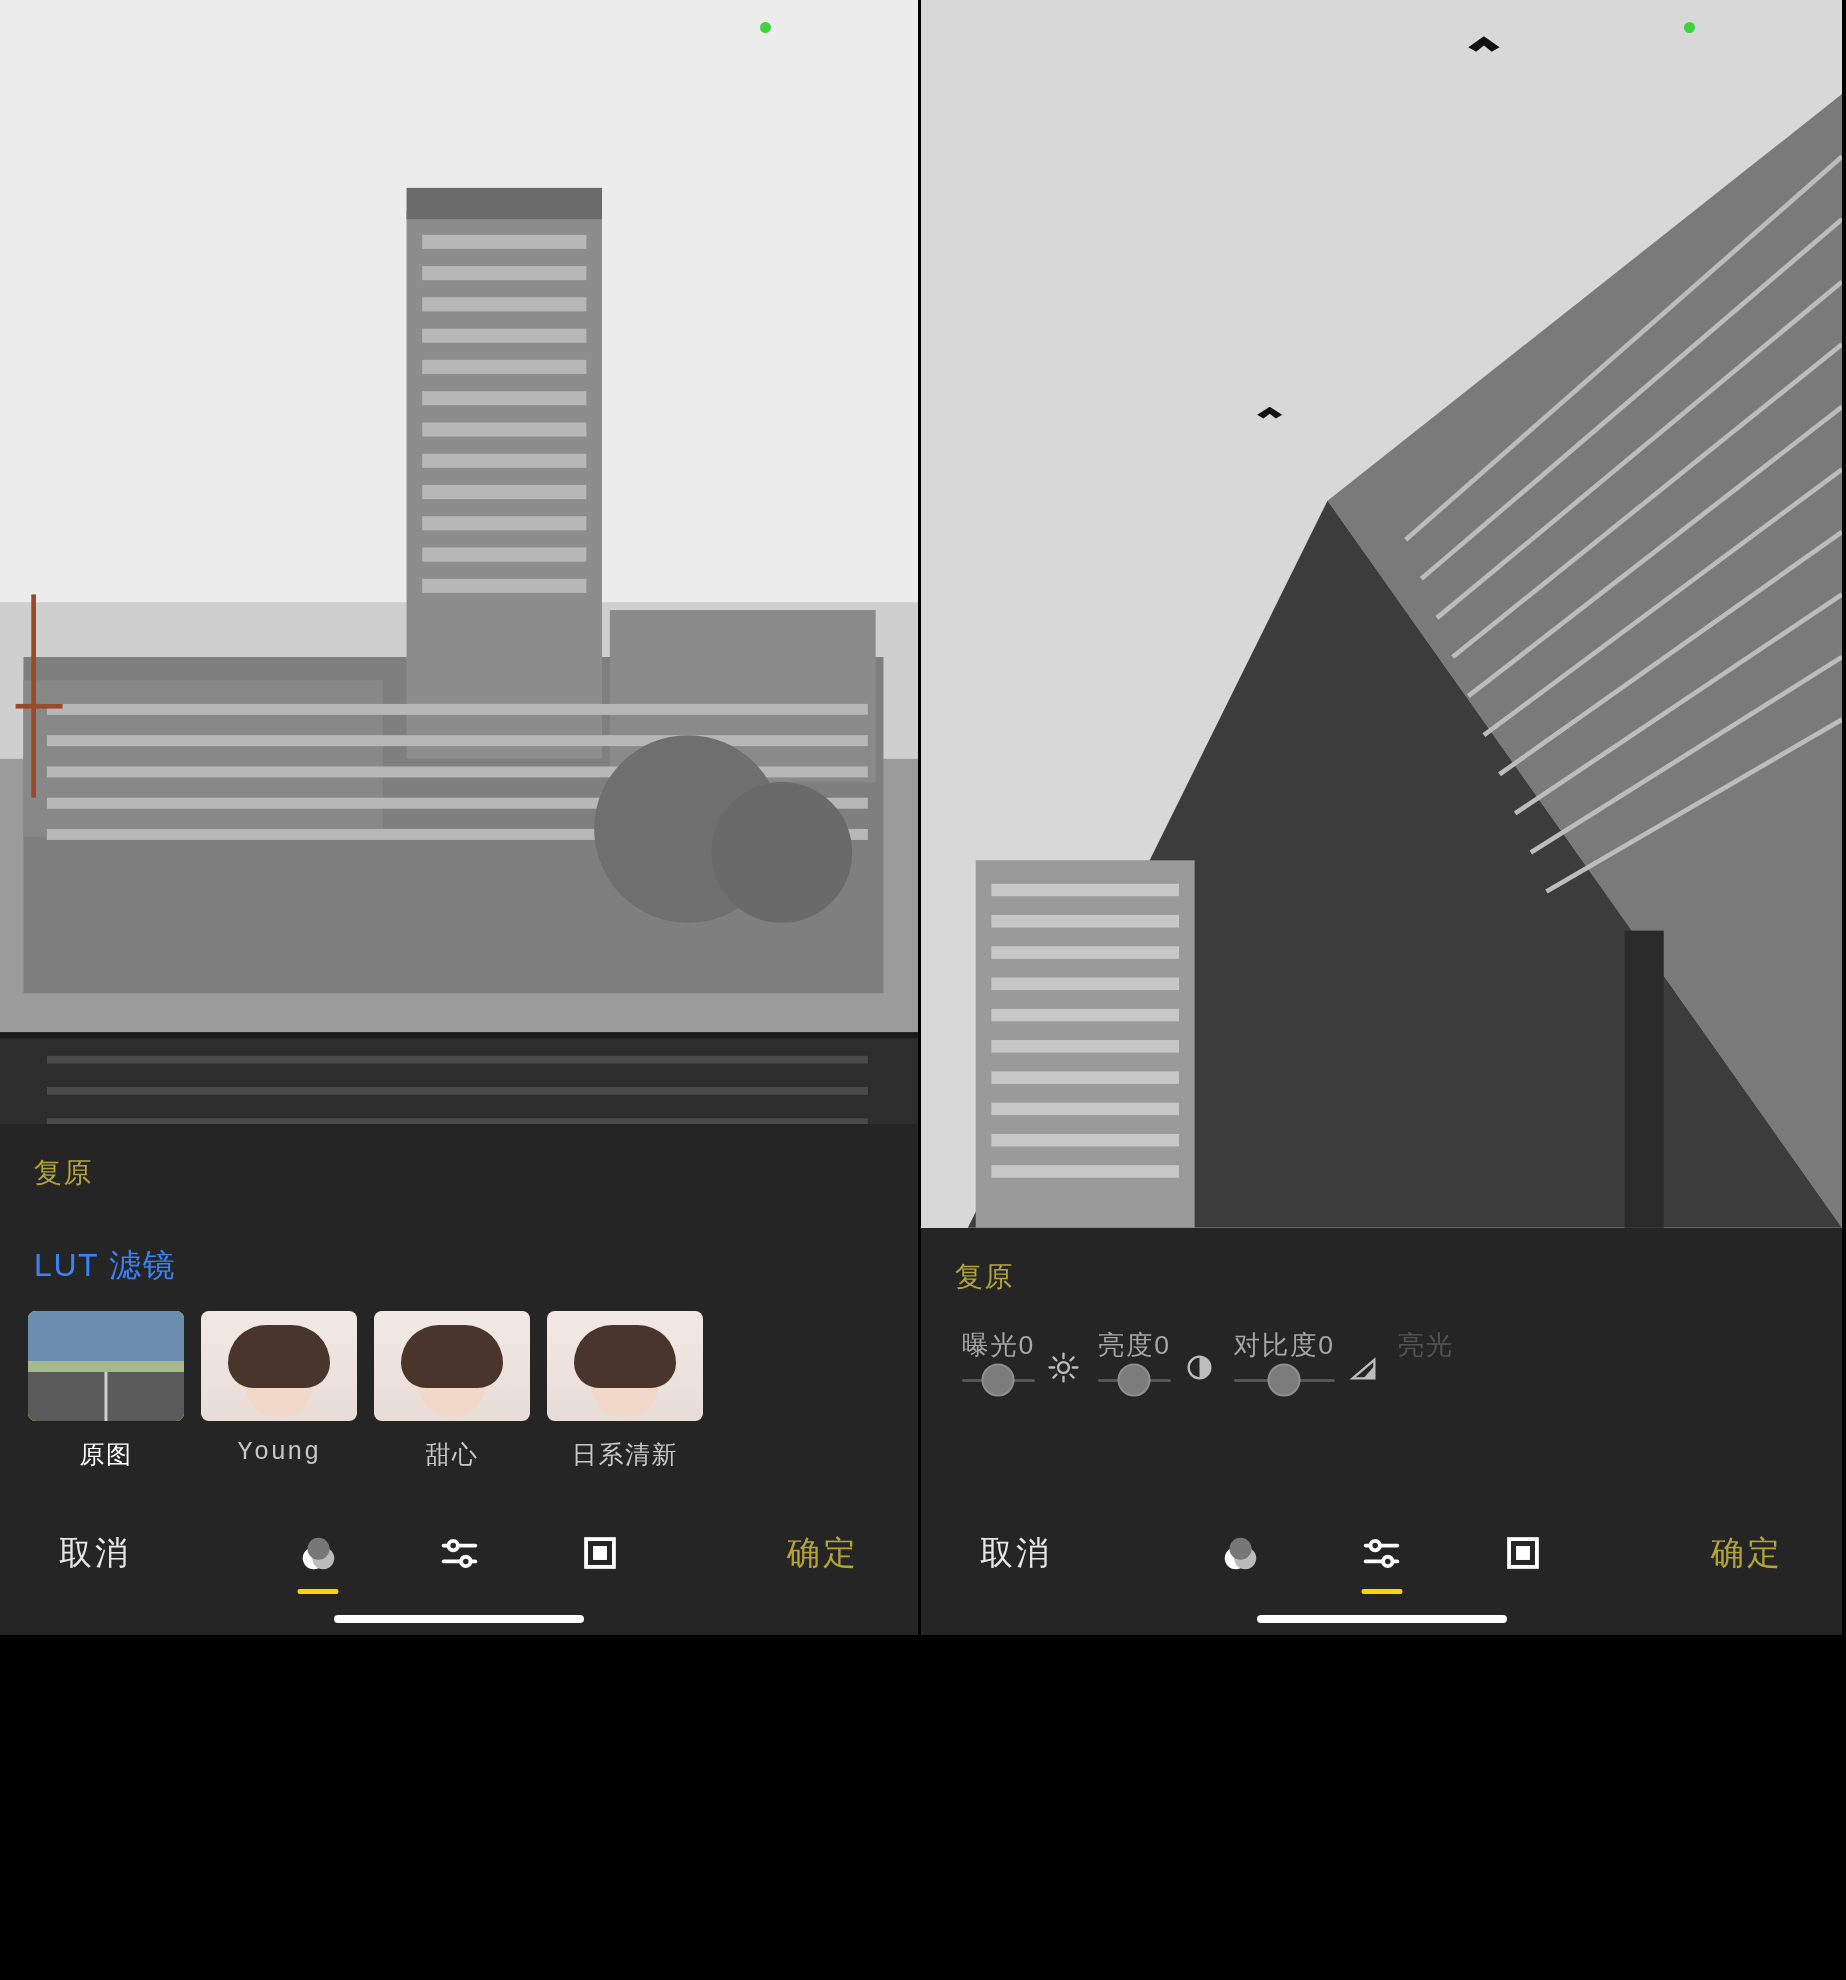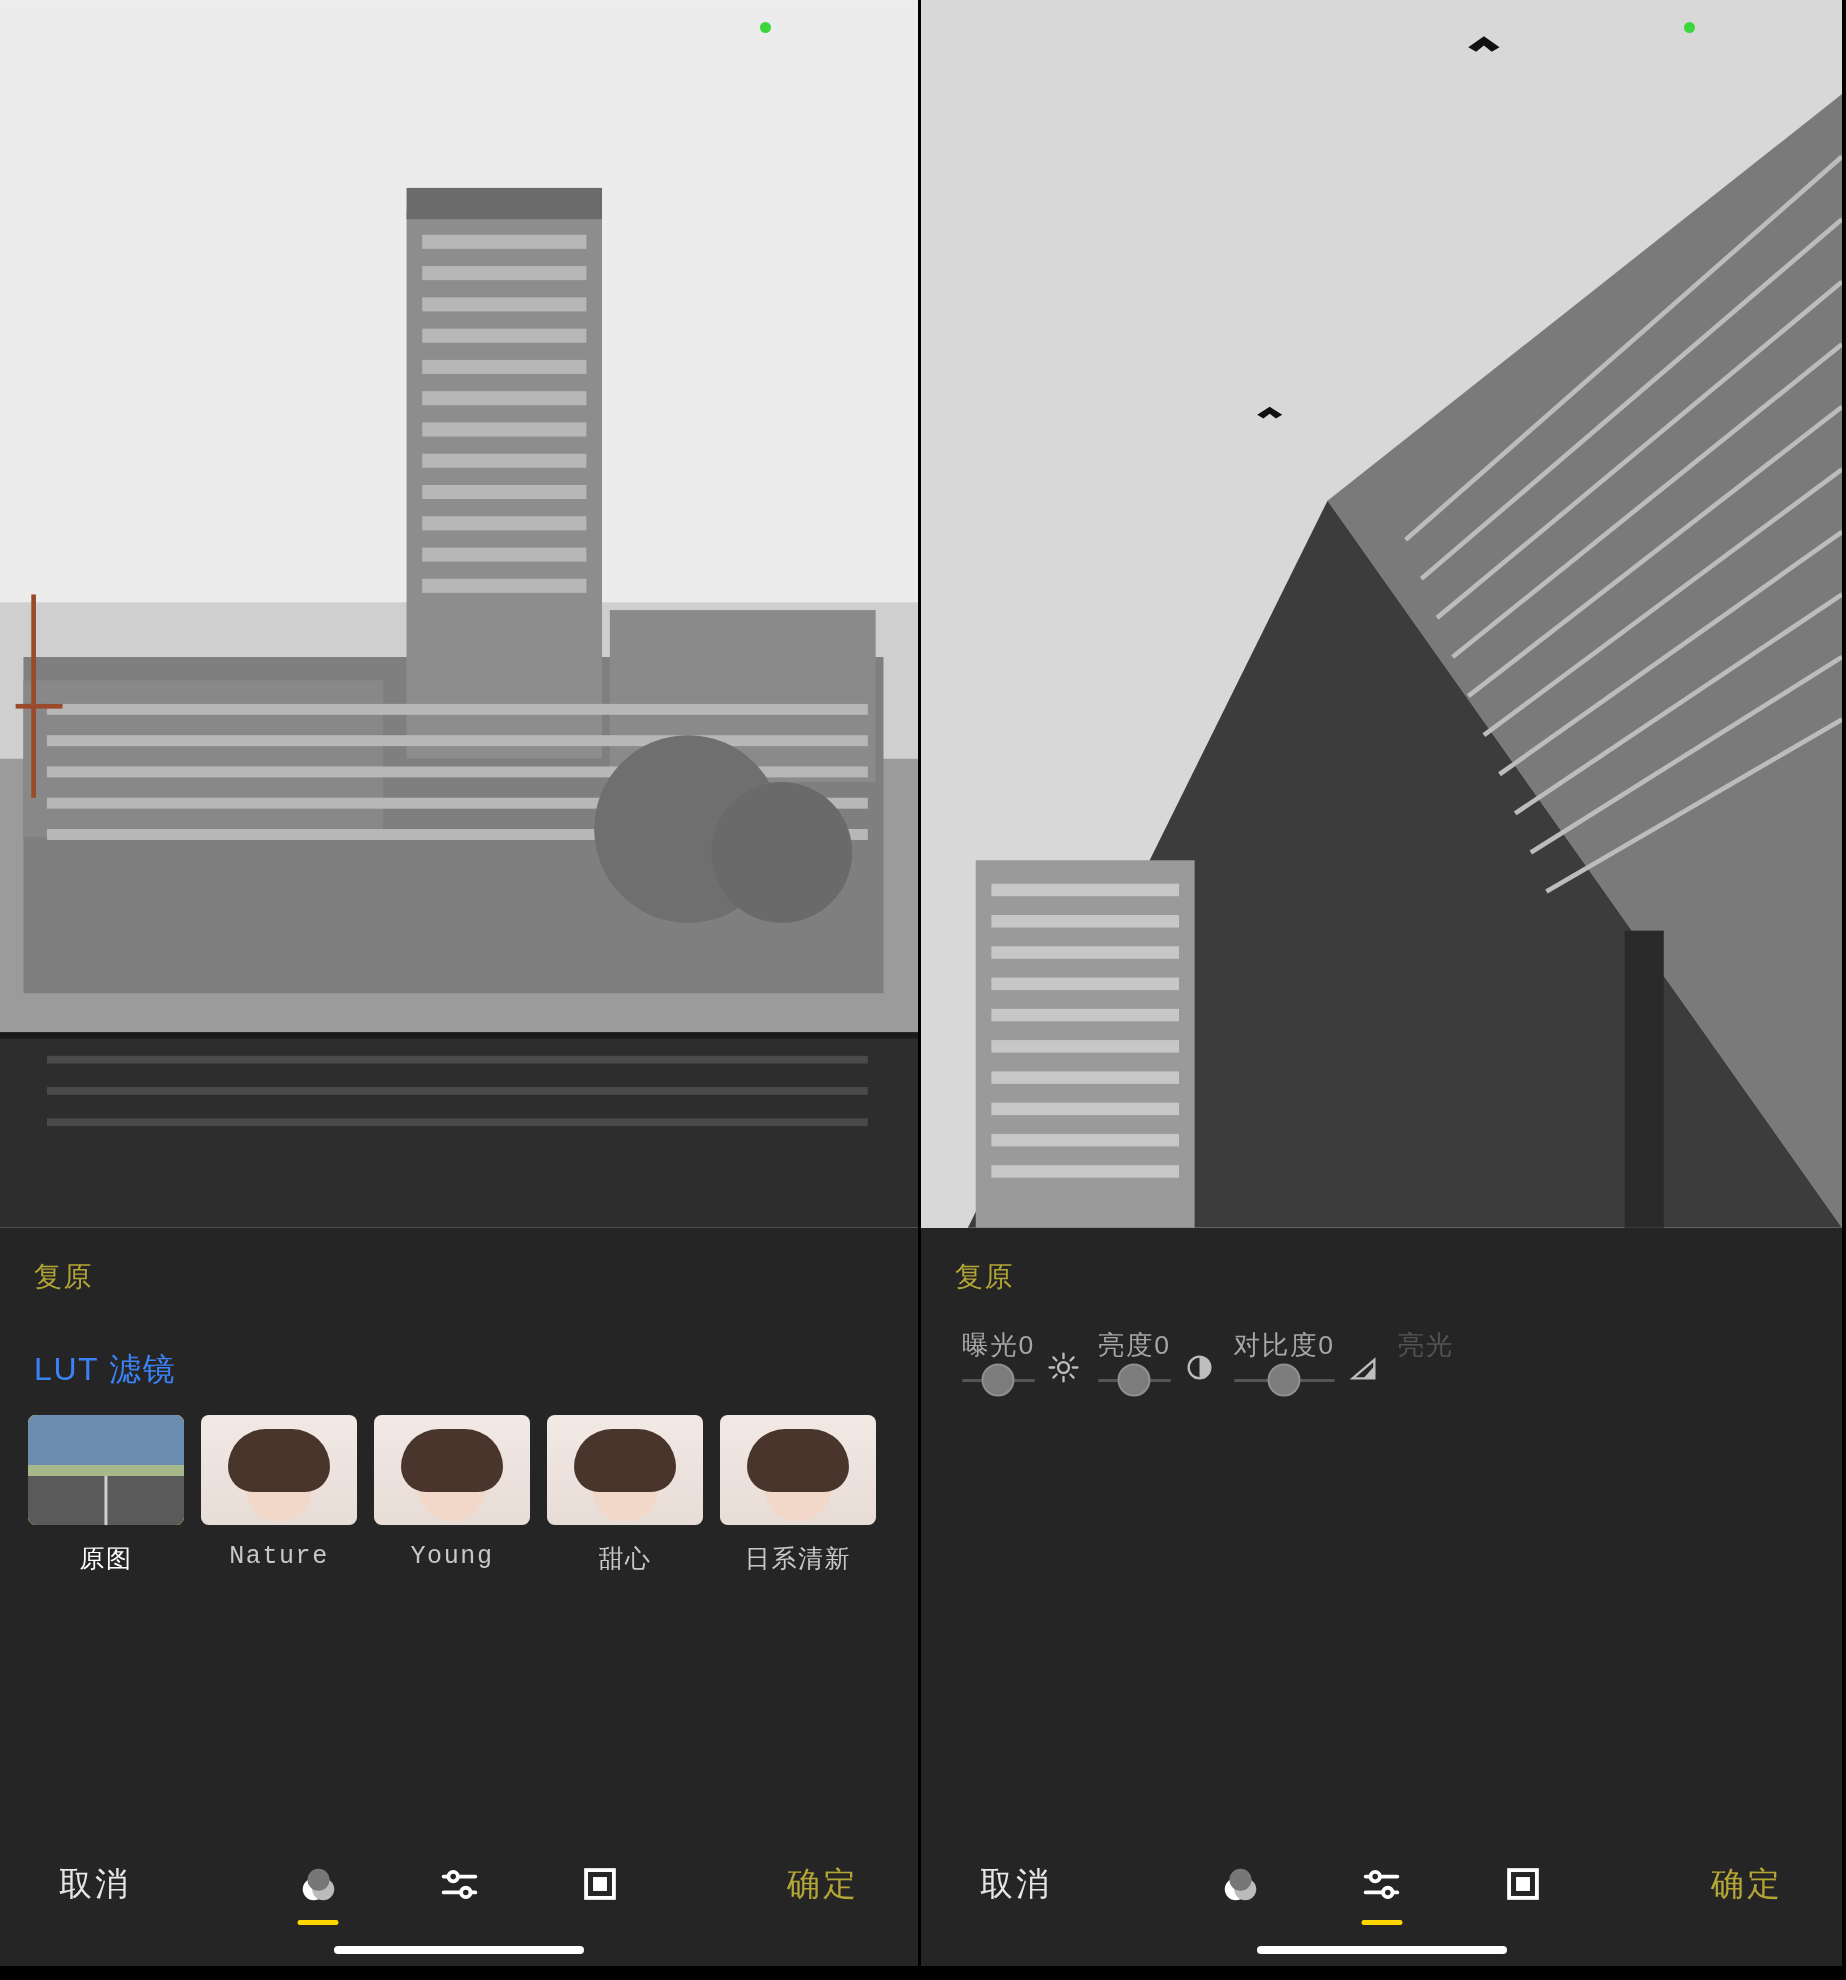--- a/index.html
+++ b/index.html
@@ -1,18 +1,18 @@
 <!DOCTYPE html>
 <html style="font-size:12.5px"><head>
 <meta charset="utf-8">
 <style>
   * { box-sizing: border-box; margin: 0; padding: 0; }
   html, body { width: 1846px; height: 1981px; background: #000; font-family: -apple-system, "PingFang SC", "Helvetica Neue", Arial, sans-serif; }
   .wrap { display: flex; width: 1846px; height: 1981px; }
-  .pane { position: relative; height: 1966px; background: #1f1f1f; overflow: hidden; display: flex; flex-direction: column; }
+  .pane { position: relative; height: 1635px; background: #1f1f1f; overflow: hidden; display: flex; flex-direction: column; }
   .pane-left { width: 921px; border-right: 3.1px solid #000; }
   .pane-right { width: 921px; }
 
   .photo { position: relative; width: 100%; background: #dcdcdc; }
   .pane-left .photo { height: 1228px; }
   .pane-right .photo { height: 1228px; }
 
   .indicator-dot { position: absolute; width: 11px; height: 11px; border-radius: 50%; background: #3cd63c; }
   .pane-left .indicator-dot { top: 22px; right: 147px; }
   .pane-right .indicator-dot { top: 22px; right: 147px; }
@@ -127,24 +127,20 @@
 
       <div class="section-title">LUT 滤镜</div>
 
       <div class="filters" id="filters">
           <div class="filter selected">
             <div class="thumb thumb-road selected"></div>
             <div class="filter-label">原图</div>
           </div>
           <div class="filter">
             <div class="thumb thumb-face"></div>
-            <div class="filter-label">Nature</div>
-          </div>
-          <div class="filter">
-            <div class="thumb thumb-face"></div>
             <div class="filter-label">Young</div>
           </div>
           <div class="filter">
             <div class="thumb thumb-face"></div>
             <div class="filter-label">甜心</div>
           </div>
           <div class="filter">
             <div class="thumb thumb-face"></div>
             <div class="filter-label">日系清新</div>
           </div>

